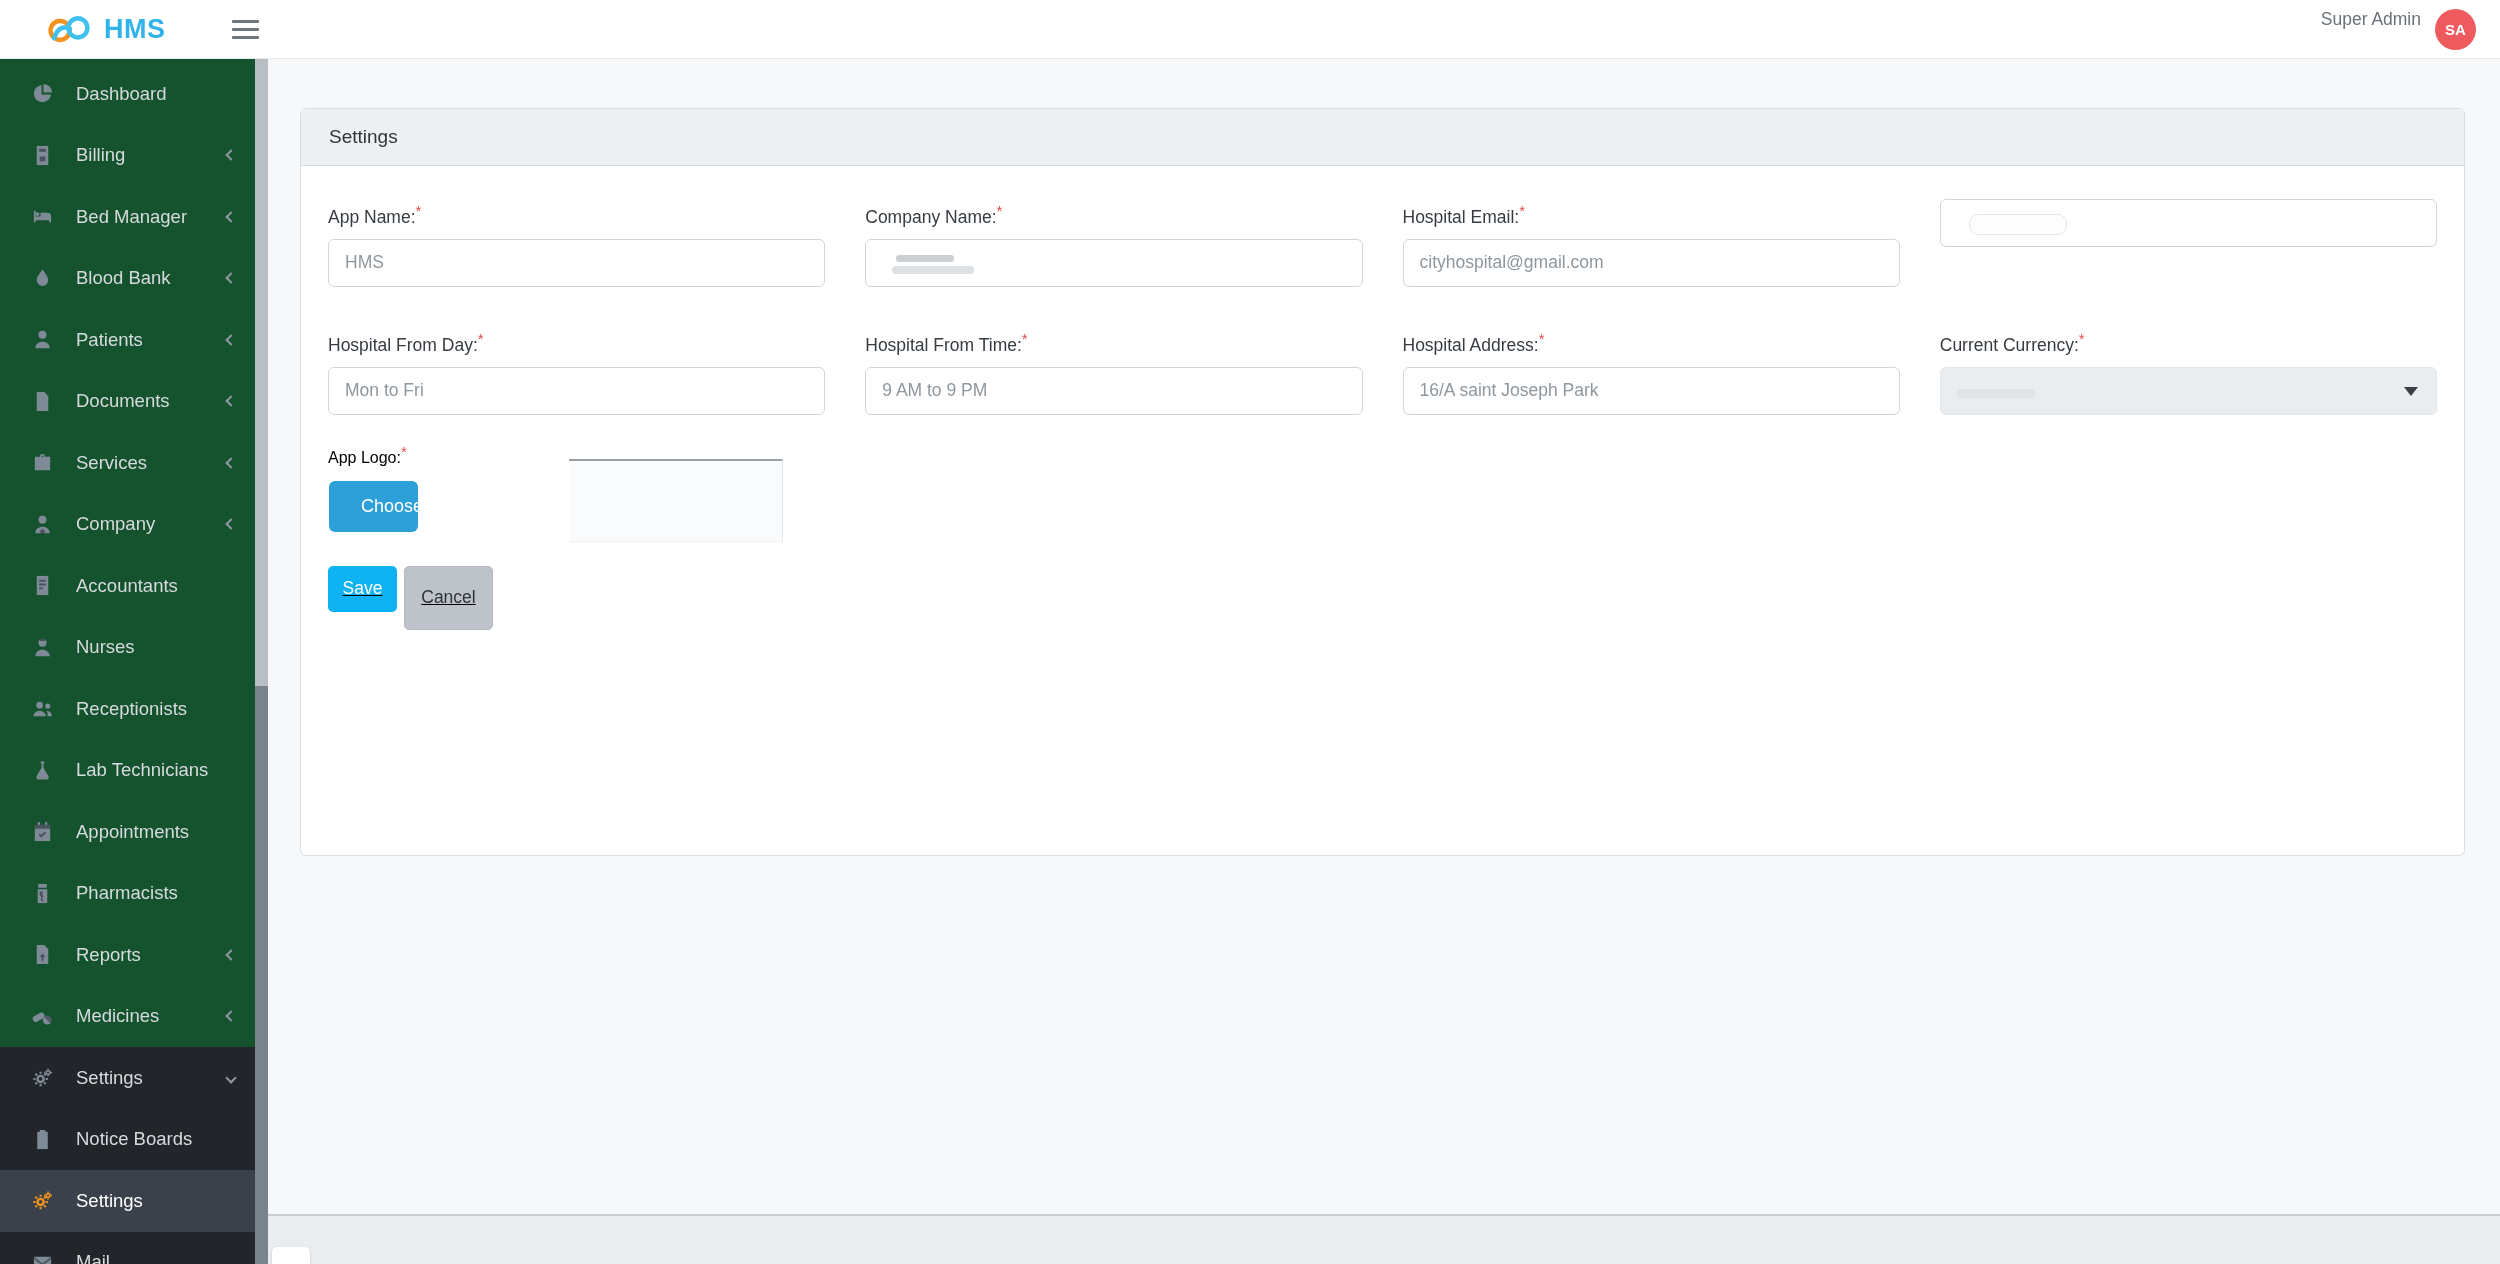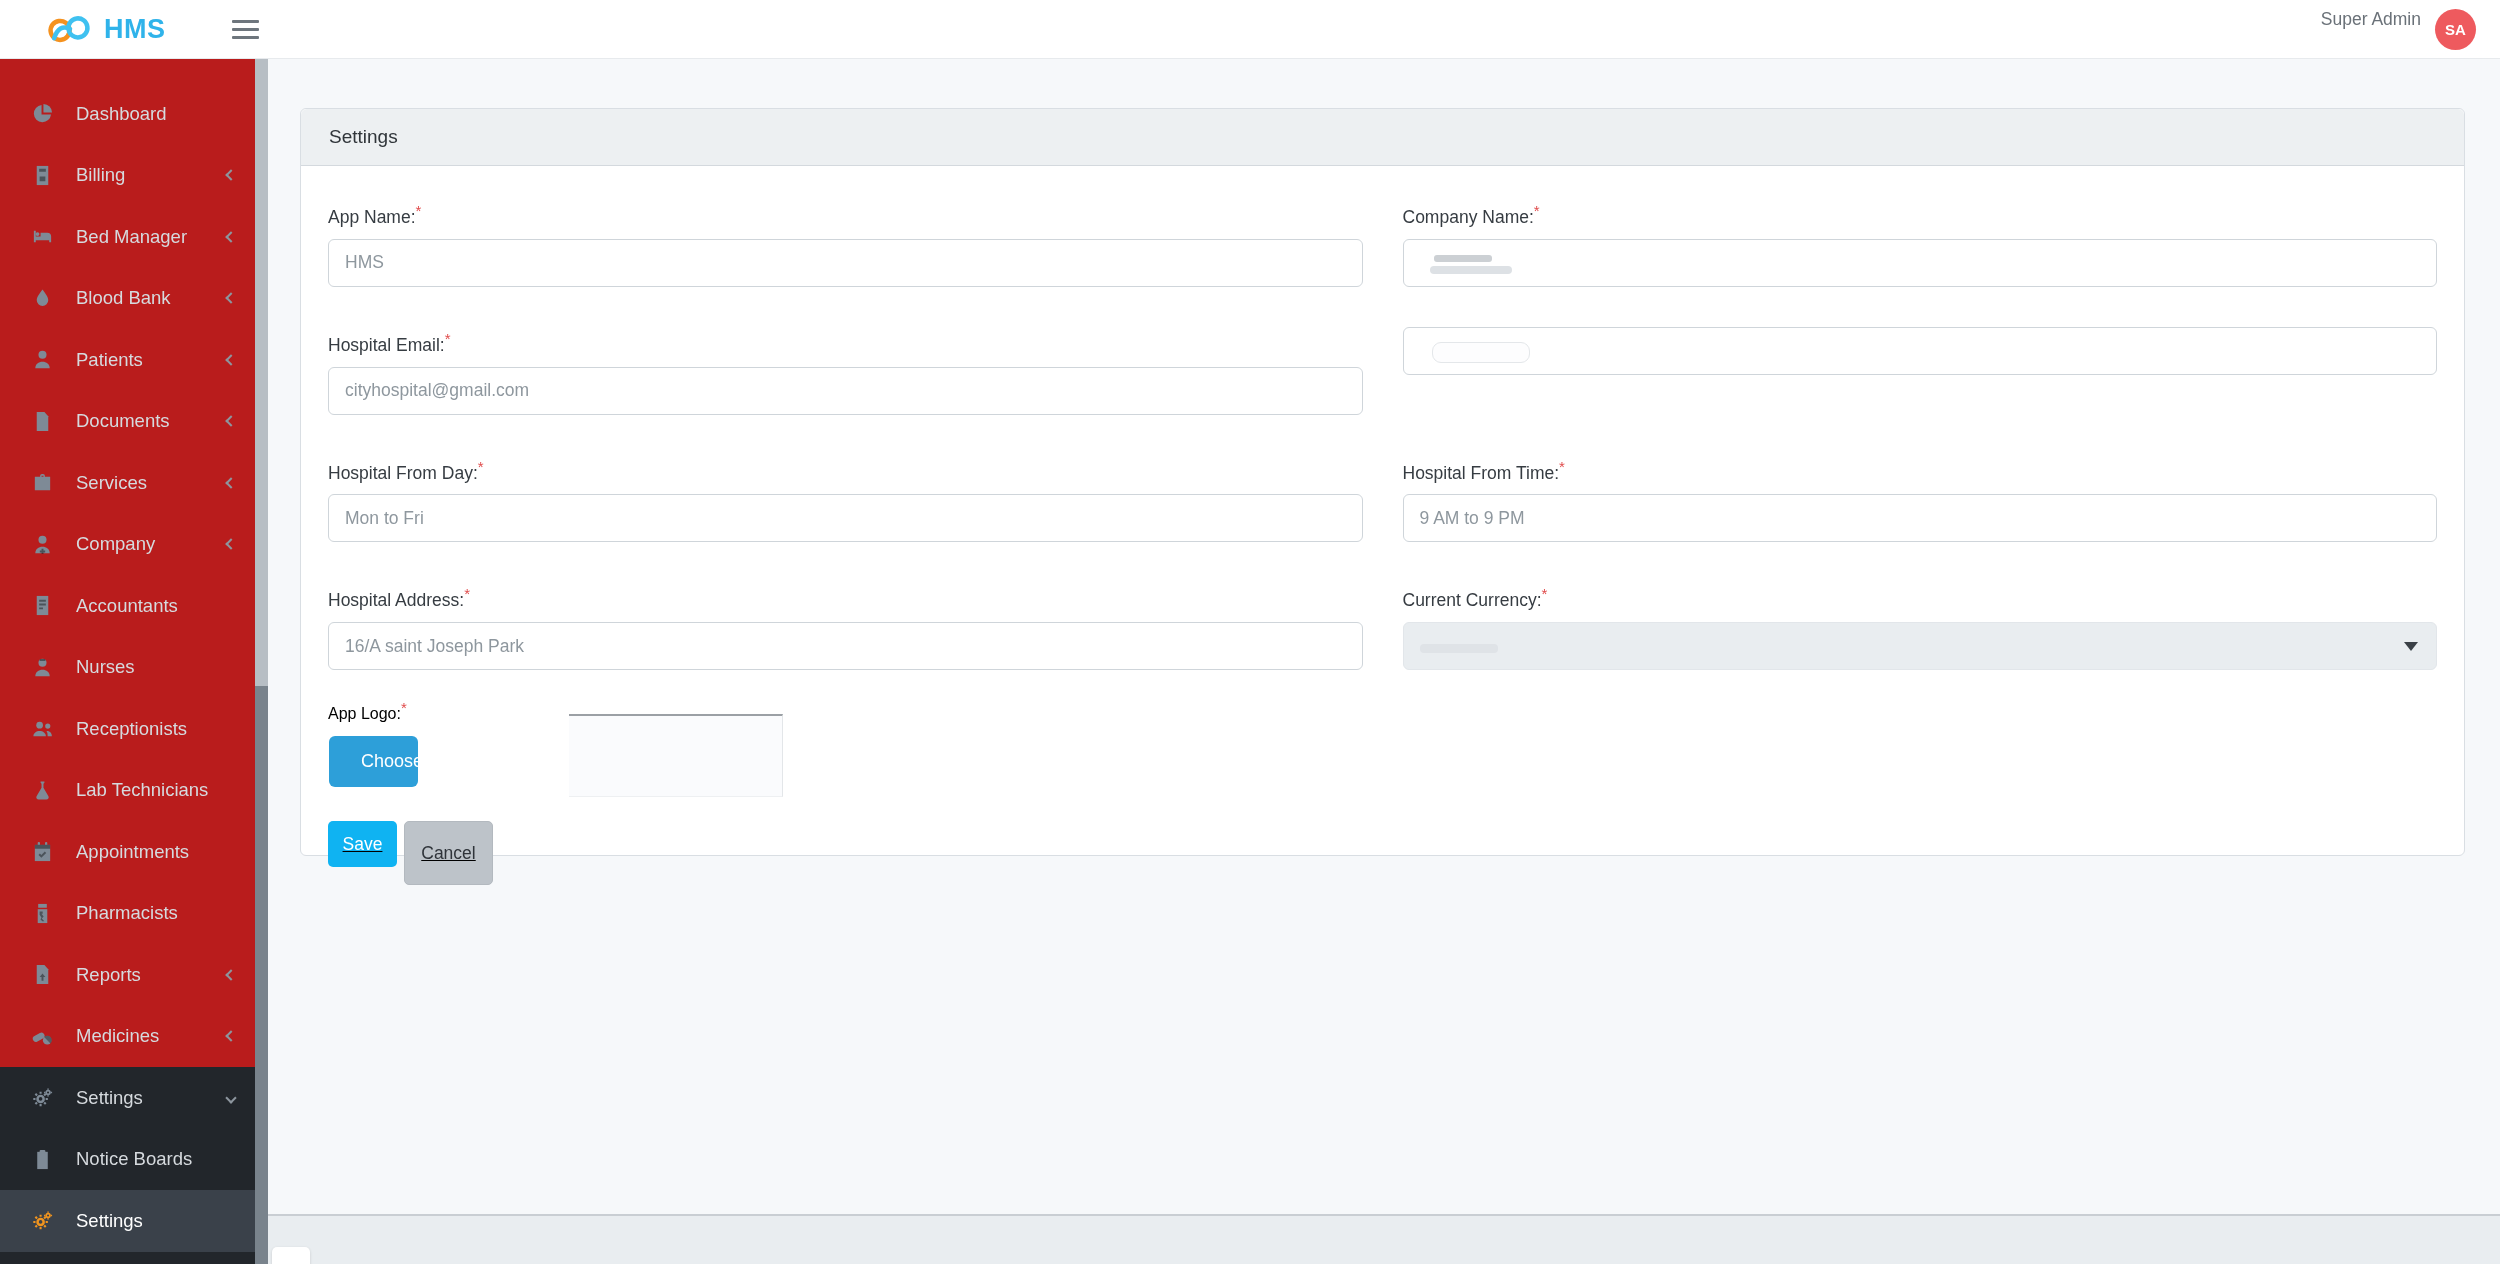--- a/index.html
+++ b/index.html
@@ -15,21 +15,21 @@
   .hamburger span { display:block; width:27px; height:3px; background:#6e767d; border-radius:1px; }
   .top-right { margin-left:auto; display:flex; align-items:flex-start; gap:14px; padding-right:24px; }
   .user-name { font-size:17.5px; color:#6a7178; }
   .avatar { width:41px; height:41px; border-radius:50%; background:#ee5a5e; color:#fff;
             font-size:15px; font-weight:700; display:flex; align-items:center; justify-content:center; }
 
   
   .layout { display:flex; height:1205px; }
 
   
-  .sidebar { width:255px; background:#b91c1c; flex:none; overflow:hidden; padding-top:24px; }
+  .sidebar { width:255px; background:#14532d; flex:none; overflow:hidden; padding-top:4px; }
   .sb-item { height:61.5px; display:flex; align-items:center; padding:0 20px 0 30px;
              color:#d6dade; font-size:18.5px; cursor:pointer; white-space:nowrap; }
   .sb-icon { width:24px; height:24px; margin-right:22px; color:#7e8a96; flex:none;
              display:inline-flex; align-items:center; justify-content:center; }
   .sb-icon svg { width:23px; height:23px; fill:currentColor; }
   .sb-label { flex:1; overflow:hidden; }
   .chev { width:8px; height:8px; border:solid #8d969e; border-width:0 2.4px 2.4px 0; flex:none; }
   .chev-left { transform:rotate(135deg); }
   .chev-down { transform:rotate(45deg); }
   .sb-item.section { background:#22262b; }
@@ -41,21 +41,21 @@
 
   
   .main { flex:1; position:relative; background:#f6f8fa; }
   .card { position:absolute; left:32px; top:49px; width:2165px; height:748px;
           background:#fff; border:1px solid #d9dee3; border-radius:6px; }
   .card-header { height:57px; background:#edf0f2; border-bottom:1px solid #d4d9de;
                  border-radius:6px 6px 0 0; display:flex; align-items:center; padding-left:28px; }
   .card-title { font-size:19px; color:#30353a; font-weight:500; }
   .card-body { padding:33px 27px 0 27px; position:relative; }
 
-  .fgrid { display:grid; grid-template-columns:1fr 1fr; column-gap:40px; row-gap:28px;gap:40px; }
+  .fgrid { display:grid; grid-template-columns:1fr 1fr 1fr 1fr; column-gap:40px; row-gap:28px;gap:40px; }
   .fgroup label { display:block; font-size:17.5px; color:#363c42; line-height:24px;
                   margin-bottom:10px; font-weight:500; }
   sup.req { color:#e04b4b; font-size:15px; }
   .input { height:48px; border:1px solid #cfd5da; border-radius:6px; display:flex; align-items:center;
            padding:0 16px; font-size:17.5px; color:#8e979e; background:#fff; position:relative; cursor:text; }
   .select { background:#e9edf0; border:1px solid #e2e6ea; cursor:pointer; }
   .select-caret { position:absolute; right:18px; top:50%; margin-top:-4px; width:0; height:0;
                   border-left:7px solid transparent; border-right:7px solid transparent;
                   border-top:9px solid #3a4046; }
 

